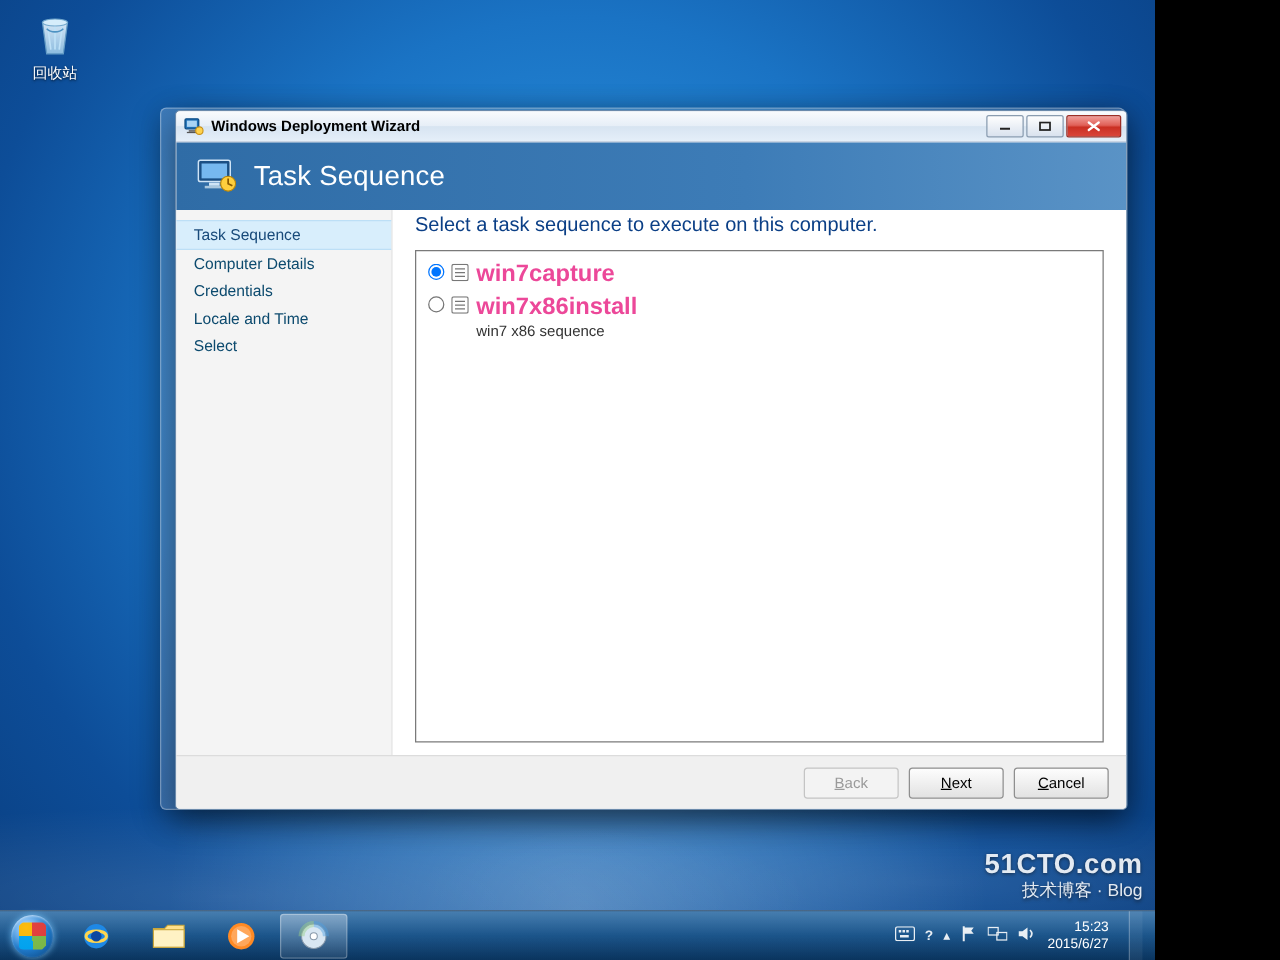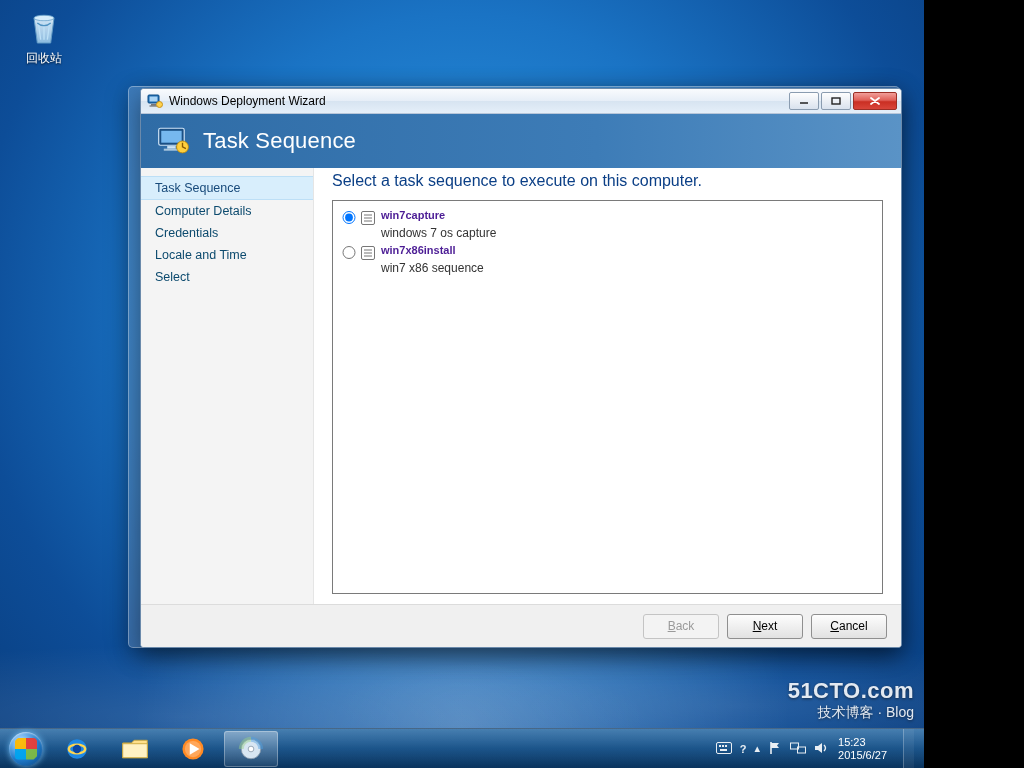--- a/index.html
+++ b/index.html
@@ -109,21 +109,21 @@
 
   .tray{
     margin-left:auto;
     display:flex;
     align-items:center;
     gap:10px;
     font-size:11px;
     padding-right:4px;
   }
   .tray .icons{display:flex;align-items:center;gap:8px;opacity:0.9;}
-  .tray .clock{text-align:left;line-height:1.15;}
+  .tray .clock{text-align:right;line-height:1.15;}
   .show-desktop{
     width:10px;height:40px;margin-left:6px;
     border-left:1px solid rgba(255,255,255,0.25);
     background:rgba(255,255,255,0.06);
     cursor:pointer;
   }
 
   
   .bg-window{
     position:absolute;
@@ -152,21 +152,21 @@
     height:24px;
     background:linear-gradient(to bottom,#f9fbfd 0%, #e6eef7 50%, #d7e4f1 51%, #e5eff9 100%);
     border-bottom:1px solid #b8c6d9;
     display:flex;
     align-items:center;
     padding:0 4px 0 6px;
     font-size:12px;
     color:#000;
   }
   .titlebar .app-icon{width:16px;height:16px;margin-right:6px;display:flex;align-items:center;justify-content:center;}
-  .titlebar .title{flex:1;}
+  .titlebar .title{flex:1;font-weight:bold;}
   .titlebar .win-controls{display:flex;gap:2px;}
   .titlebar .wc{
     width:28px;height:16px;border:1px solid #8a9cb0;border-radius:2px;
     background:linear-gradient(to bottom,#fefefe,#d9e2ee);
     display:flex;align-items:center;justify-content:center;
     font-size:9px;color:#2b2b2b;cursor:pointer;
   }
   .titlebar .wc.close{
     width:42px;
     background:linear-gradient(to bottom,#f19e99 0%, #e06058 45%, #ca2f23 55%, #d9453a 100%);
@@ -231,21 +231,21 @@
   }
   .ts-item{
     display:grid;
     grid-template-columns:16px 16px 1fr;
     column-gap:4px;
     align-items:start;
     padding:2px 0;
   }
   .ts-item input[type=radio]{margin:2px 0 0 0;}
   .ts-item .ts-ico{width:14px;height:14px;margin-top:2px;}
-  .ts-item .ts-name{font-weight:700;font-size:11px;color:#4c1d95;}
+  .ts-item .ts-name{font-weight:700;font-size:19px;color:#ec4899;}
   .ts-item .ts-desc{grid-column:3;font-size:12px;color:#333;margin-top:1px;}
 
   .button-row{
     height:42px;
     background:#f0f0f0;
     border-top:1px solid #dcdcdc;
     display:flex;
     align-items:center;
     justify-content:flex-end;
     gap:8px;
@@ -347,21 +347,20 @@
         <div class="ts-list" id="tsList">
             <label class="ts-item">
               <input type="radio" name="ts" checked="" style="">
               <span class="ts-ico"><svg width="14" height="14" viewBox="0 0 14 14">
                   <rect x="0.5" y="0.5" width="13" height="13" rx="1.5" fill="#fff" stroke="#777"></rect>
                   <line x1="3" y1="4" x2="11" y2="4" stroke="#777"></line>
                   <line x1="3" y1="7" x2="11" y2="7" stroke="#777"></line>
                   <line x1="3" y1="10" x2="11" y2="10" stroke="#777"></line>
                 </svg></span>
               <span class="ts-name">win7capture</span>
-              <span class="ts-desc">windows 7 os capture</span>
             </label>
             <label class="ts-item">
               <input type="radio" name="ts" style="">
               <span class="ts-ico"><svg width="14" height="14" viewBox="0 0 14 14">
                   <rect x="0.5" y="0.5" width="13" height="13" rx="1.5" fill="#fff" stroke="#777"></rect>
                   <line x1="3" y1="4" x2="11" y2="4" stroke="#777"></line>
                   <line x1="3" y1="7" x2="11" y2="7" stroke="#777"></line>
                   <line x1="3" y1="10" x2="11" y2="10" stroke="#777"></line>
                 </svg></span>
               <span class="ts-name">win7x86install</span>

